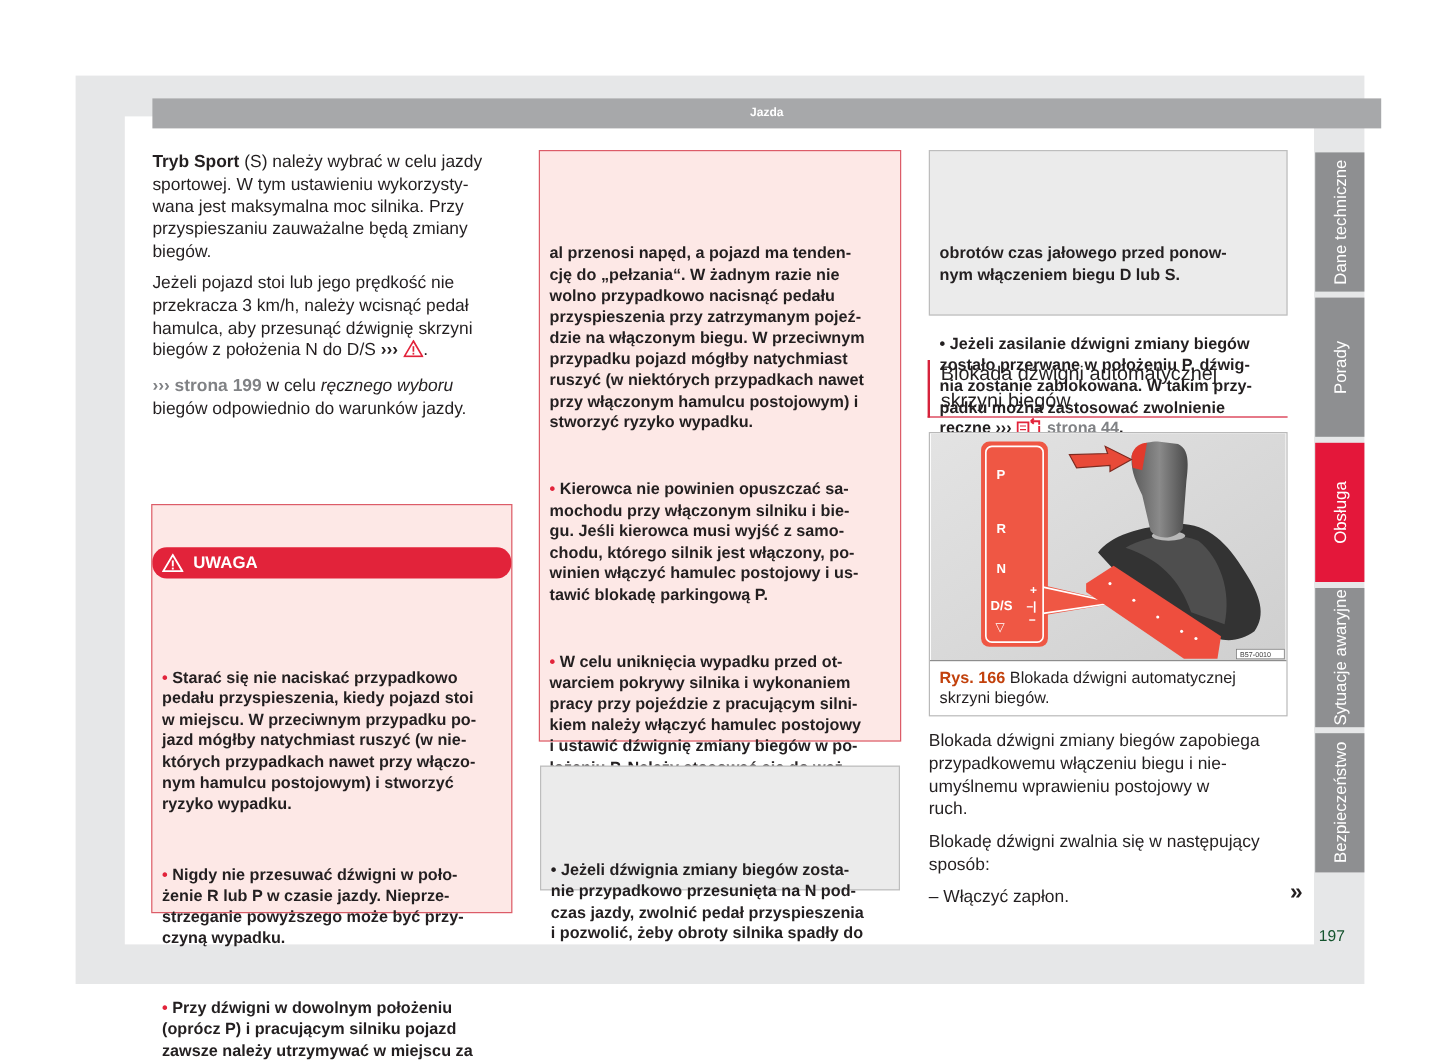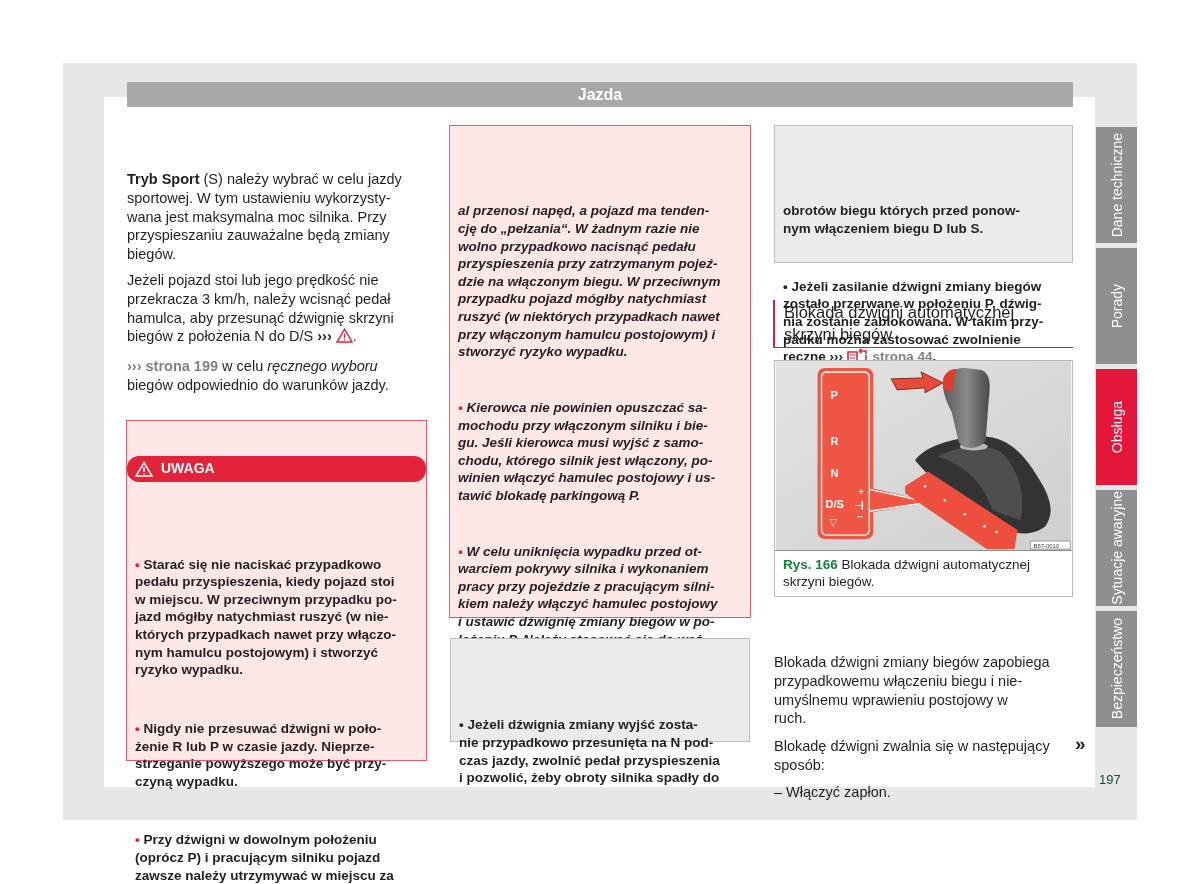--- a/index.html
+++ b/index.html
@@ -1,21 +1,21 @@
 <!DOCTYPE html>
 <html><head>
 <meta charset="utf-8">
 <style>
 *{box-sizing:border-box;}
 html,body{margin:0;padding:0;}
 body{width:1200px;height:884px;position:relative;background:#ffffff;font-family:"Liberation Sans",sans-serif;color:#231f20;overflow:hidden;}
 .frame{position:absolute;left:63px;top:63px;width:1074px;height:757px;background:#e6e7e8;}
 .page{position:absolute;left:104px;top:97px;width:991px;height:690px;background:#ffffff;}
-.header-band{position:absolute;left:127px;top:82px;width:946px;height:25px;background:#a7a8aa;color:#fff;font-weight:bold;font-size:16px;line-height:26px;text-align:center;}
-.para{position:absolute;white-space:pre;font-size:14.5px;line-height:18.75px;margin-top:44px;}
+.header-band{position:absolute;left:127px;top:82px;width:1024px;height:25px;background:#a7a8aa;color:#fff;font-weight:bold;font-size:10px;line-height:26px;text-align:center;}
+.para{position:absolute;white-space:pre;font-size:14.5px;line-height:18.75px;}
 .link{color:#808285;font-weight:bold;}
 .ref{font-weight:bold;color:#231f20;}
 .ico-inline{display:inline-block;vertical-align:-2px;}
 .box{position:absolute;white-space:pre;font-weight:bold;font-size:13.5px;line-height:17.6px;}
 .warn{background:#fde8e6;border:1px solid #dc5c68;}
 .warn-head{height:26px;background:#e2233a;color:#fff;display:flex;align-items:center;padding-left:8px;font-size:14px;font-weight:bold;border-radius:12px;}
 .warn-head .ico{margin-right:8px;display:flex;}
 .info{background:#ebebeb;border:1px solid #bdbdbd;}
 .info-head{height:26px;background:#a4a5a7;color:#fff;display:flex;align-items:center;padding-left:9px;font-size:14px;font-weight:bold;}
 .info-head .ico{margin-right:11px;display:flex;}
@@ -23,21 +23,21 @@
 .item{display:block;}
 .warn .item.b::before{content:"• ";color:#e2233a;}
 .info .item.b::before{content:"• ";color:#231f20;}
 .w1 .item{margin-bottom:6px;}
 .w2 .item{margin-bottom:3px;}
 .i3 .item{margin-bottom:5px;}
 .heading{position:absolute;left:773px;top:300px;width:300px;height:48px;border-left:2px solid #d6223b;border-bottom:1.5px solid #d6223b;padding-left:9px;padding-top:1px;font-weight:normal;font-size:16.5px;line-height:22px;white-space:pre;}
 .figure{position:absolute;left:774px;top:360px;width:299px;height:237px;border:1px solid #b9b9b9;background:#fff;}
 .figure svg{position:absolute;left:0;top:0;display:block;border-bottom:1px solid #8d8d8d;}
 .caption{position:absolute;left:8px;top:195px;white-space:pre;font-size:13.5px;line-height:17px;}
-.caption .lbl{color:#15803d;font-weight:bold;}
+.caption .lbl{color:#c2410c;font-weight:bold;}
 .cont{position:absolute;left:1075px;top:733px;font-weight:bold;font-size:19px;}
 .page-num{position:absolute;left:1099px;top:772px;font-size:13px;color:#14532d;}
 .tab{position:absolute;left:1096px;width:41px;height:116px;background:#8e8f91;display:flex;align-items:center;justify-content:center;}
 .tab.active{background:#e4173a;}
 .tab span{writing-mode:vertical-rl;transform:rotate(180deg);color:#fff;font-size:14px;white-space:nowrap;}
 </style>
 </head>
 <body>
 
 <div class="frame"></div>
@@ -87,21 +87,21 @@
     <span class="item b">Przy dźwigni w dowolnym położeniu
 (oprócz P) i pracującym silniku pojazd
 zawsze należy utrzymywać w miejscu za
 pomocą pedału hamulca. Jest to ko-
 nieczne, ponieważ automatyczna skrzy-
 nia biegów nawet na jałowym biegu nad-</span>
   </div>
 </div>
 
 <div class="box warn w2" style="left:449px;top:125px;width:302px;height:493px;">
-  <div class="box-body" style="padding-top:6px;font-style:italic;">
+  <div class="box-body" style="padding-top:6px;">
     <span class="item">al przenosi napęd, a pojazd ma tenden-
 cję do „pełzania“. W żadnym razie nie
 wolno przypadkowo nacisnąć pedału
 przyspieszenia przy zatrzymanym pojeź-
 dzie na włączonym biegu. W przeciwnym
 przypadku pojazd mógłby natychmiast
 ruszyć (w niektórych przypadkach nawet
 przy włączonym hamulcu postojowym) i
 stworzyć ryzyko wypadku.</span>
     <span class="item b">Kierowca nie powinien opuszczać sa-
@@ -116,30 +116,30 @@
 kiem należy włączyć hamulec postojowy
 i ustawić dźwignię zmiany biegów w po-
 łożeniu P. Należy stosować się do waż-
 nych wskazówek bezpieczeństwa
 </span><span class="link">››› strona 316, Praca w komorze silnika</span><span>.</span></span>
   </div>
 </div>
 
 <div class="box info" style="left:450px;top:638px;width:300px;height:104px;">
   <div class="box-body" style="padding-top:7px;">
-    <span class="item b">Jeżeli dźwignia zmiany wyjść zosta-
+    <span class="item b">Jeżeli dźwignia zmiany biegów zosta-
 nie przypadkowo przesunięta na N pod-
 czas jazdy, zwolnić pedał przyspieszenia
 i pozwolić, żeby obroty silnika spadły do</span>
   </div>
 </div>
 
 <div class="box info i3" style="left:774px;top:125px;width:299px;height:138px;">
   <div class="box-body" style="padding-top:6px;">
-    <span class="item">obrotów biegu których przed ponow-
+    <span class="item">obrotów czas jałowego przed ponow-
 nym włączeniem biegu D lub S.</span>
     <span class="item b"><span>Jeżeli zasilanie dźwigni zmiany biegów
 zostało przerwane w położeniu P, dźwig-
 nia zostanie zablokowana. W takim przy-
 padku można zastosować zwolnienie
 ręczne </span><span class="ref">›››</span> <span class="ico-inline"><svg width="22" height="15" viewBox="0 0 22 15">
             <path d="M1,4 L1,14 L10,14 L10,4 Z M10,4 L10,14 L19,14 L19,7" fill="none" stroke="#e2233a" stroke-width="1.6"></path>
             <path d="M3,7 L8,7 M3,10 L8,10" stroke="#e2233a" stroke-width="1"></path>
             <path d="M12,3 L19,3 L19,6 M12,3 L14.5,0.8 M12,3 L14.5,5.2" fill="none" stroke="#e2233a" stroke-width="1.6"></path>
           </svg></span> <span class="link">strona 44</span><span>.</span></span>

